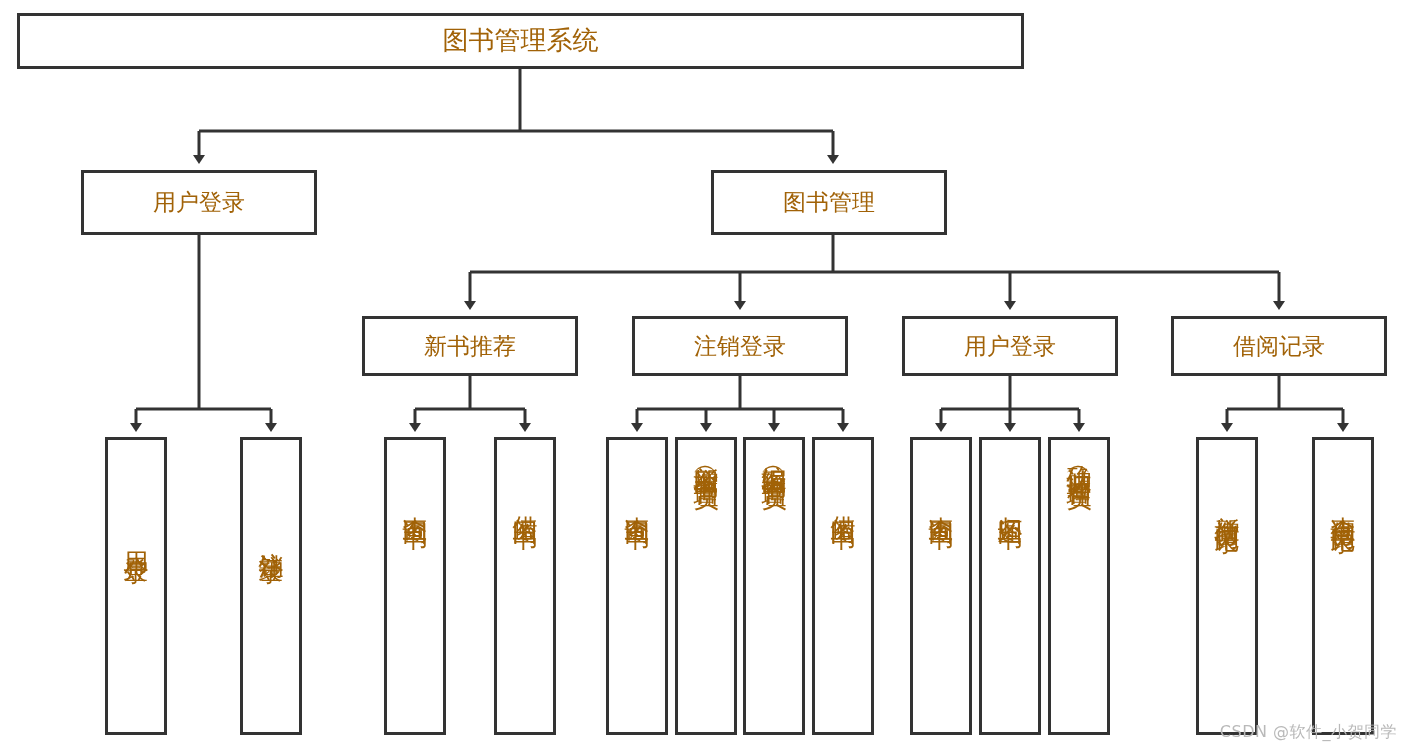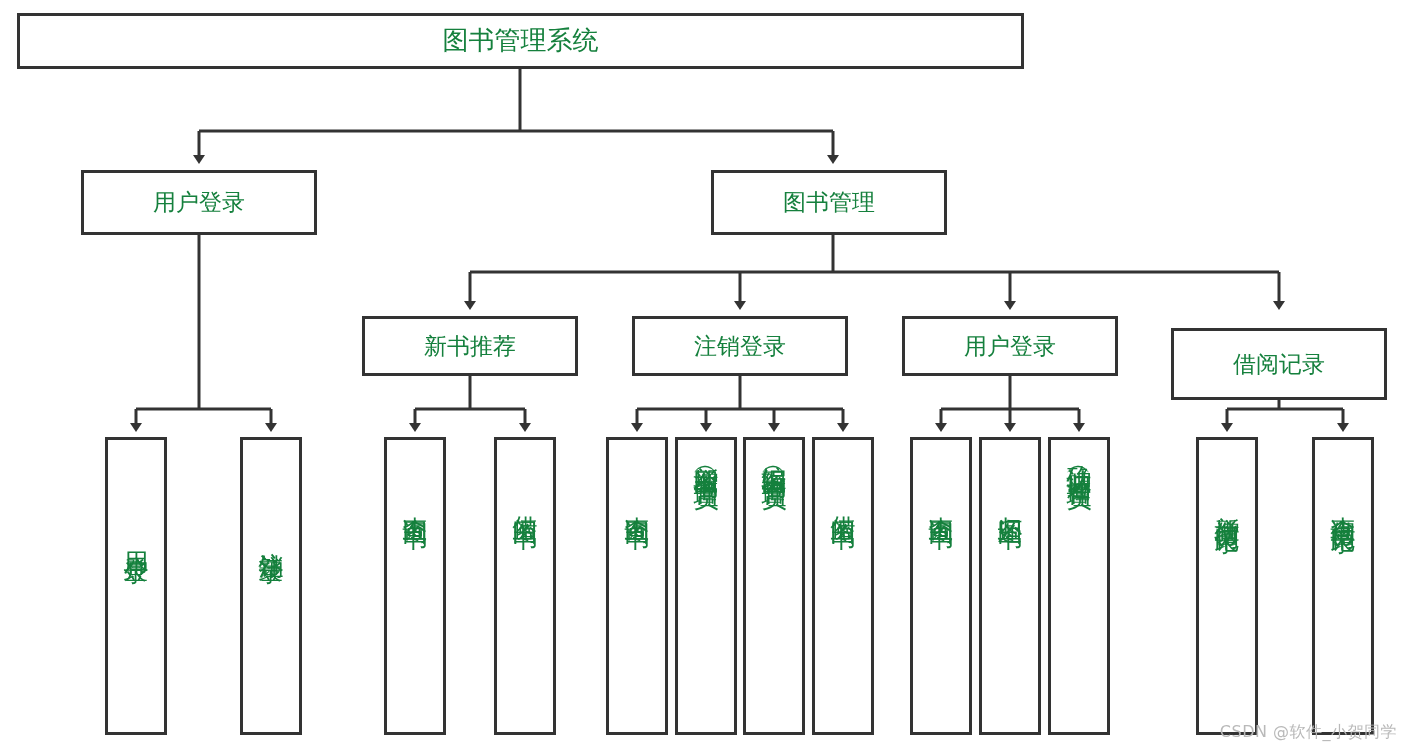--- a/index.html
+++ b/index.html
@@ -18,21 +18,21 @@
 
   
   .node{
     position:absolute;
     box-sizing:border-box;
     background:#ffffff;
     border:3px solid #333333;
     display:flex;
     align-items:center;
     justify-content:center;
-    color:#15803d;
+    color:#a16207;
   }
   .node .label{
     display:block;
     text-align:center;
     line-height:1.22;
     white-space:nowrap;
   }
 
   
   .node.root{font-size:26px;}
@@ -140,21 +140,21 @@
   </div>
 
   <div class="node branch" style="left:632px;top:316px;width:216px;height:60px;">
     <span class="label">注销登录</span>
   </div>
 
   <div class="node branch" style="left:902px;top:316px;width:216px;height:60px;">
     <span class="label">用户登录</span>
   </div>
 
-  <div class="node branch" style="left:1171px;top:328px;width:216px;height:72px;">
+  <div class="node branch" style="left:1171px;top:316px;width:216px;height:60px;">
     <span class="label">借阅记录</span>
   </div>
 
   <div class="node leaf mid" style="left:105px;top:437px;width:62px;height:298px;">
     <span class="label">用户登录</span>
   </div>
   <div class="node leaf mid" style="left:240px;top:437px;width:62px;height:298px;">
     <span class="label">注销登录</span>
   </div>
 

